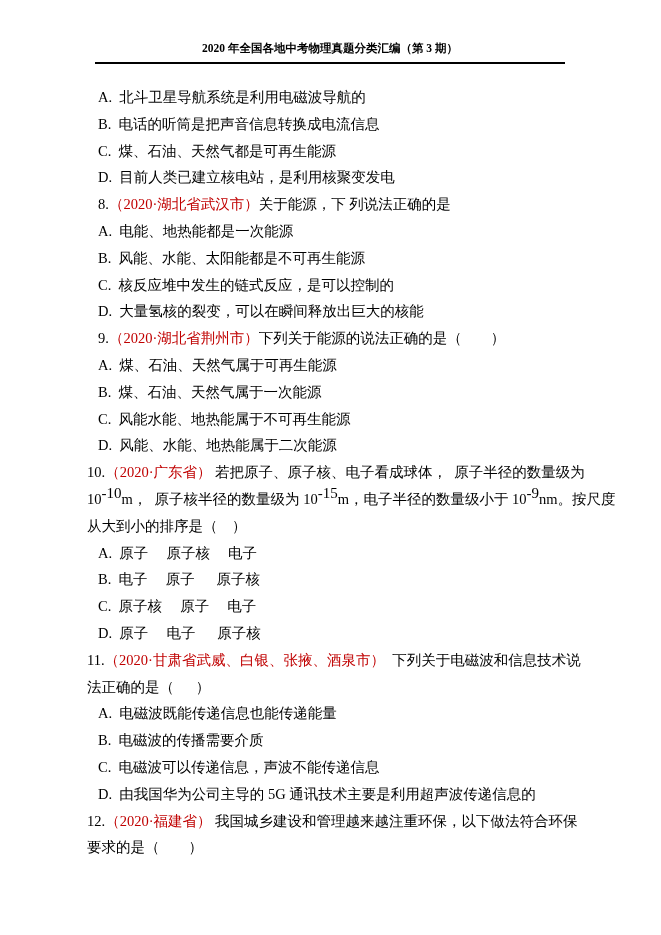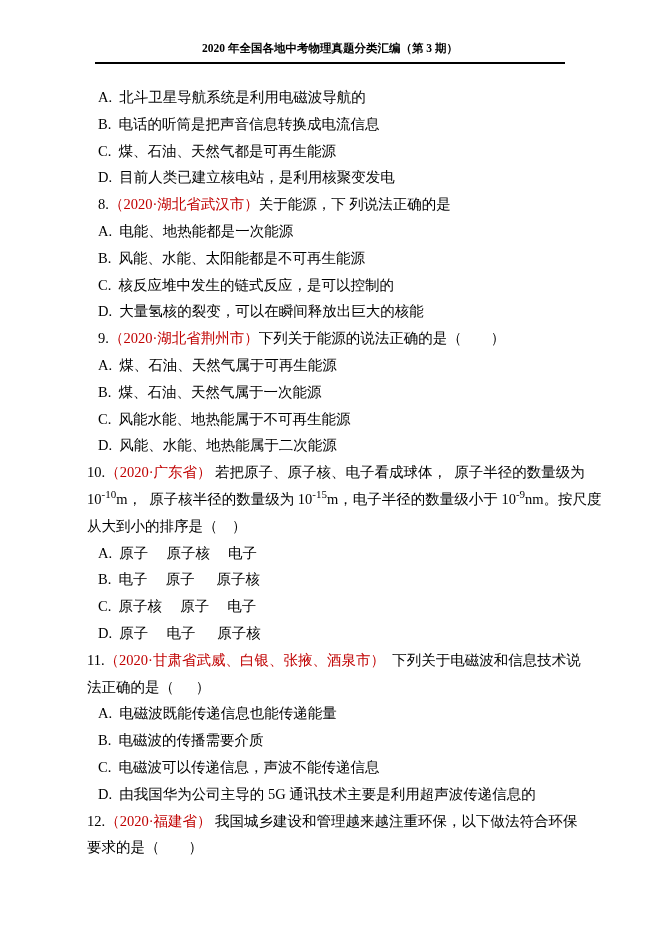--- a/index.html
+++ b/index.html
@@ -31,21 +31,21 @@
     margin-right: 20px;
     padding-top: 20px;
     font-size: 14.5px;
     line-height: 26.8px;
     white-space: pre;
   }
   .line { white-space: pre; }
   .line.opt, .line.q1 { padding-left: 11px; }
   .seg-red { color: var(--accent-red, #c00000); }
   sup {
-    font-size: 11px;
+    font-size: 15px;
     line-height: 0;
     vertical-align: super;
   }
 </style>
 </head>
 <body>
 
 <div class="page">
   <div class="header">
     <div class="header-title">2020 年全国各地中考物理真题分类汇编（第 3 期）</div>

